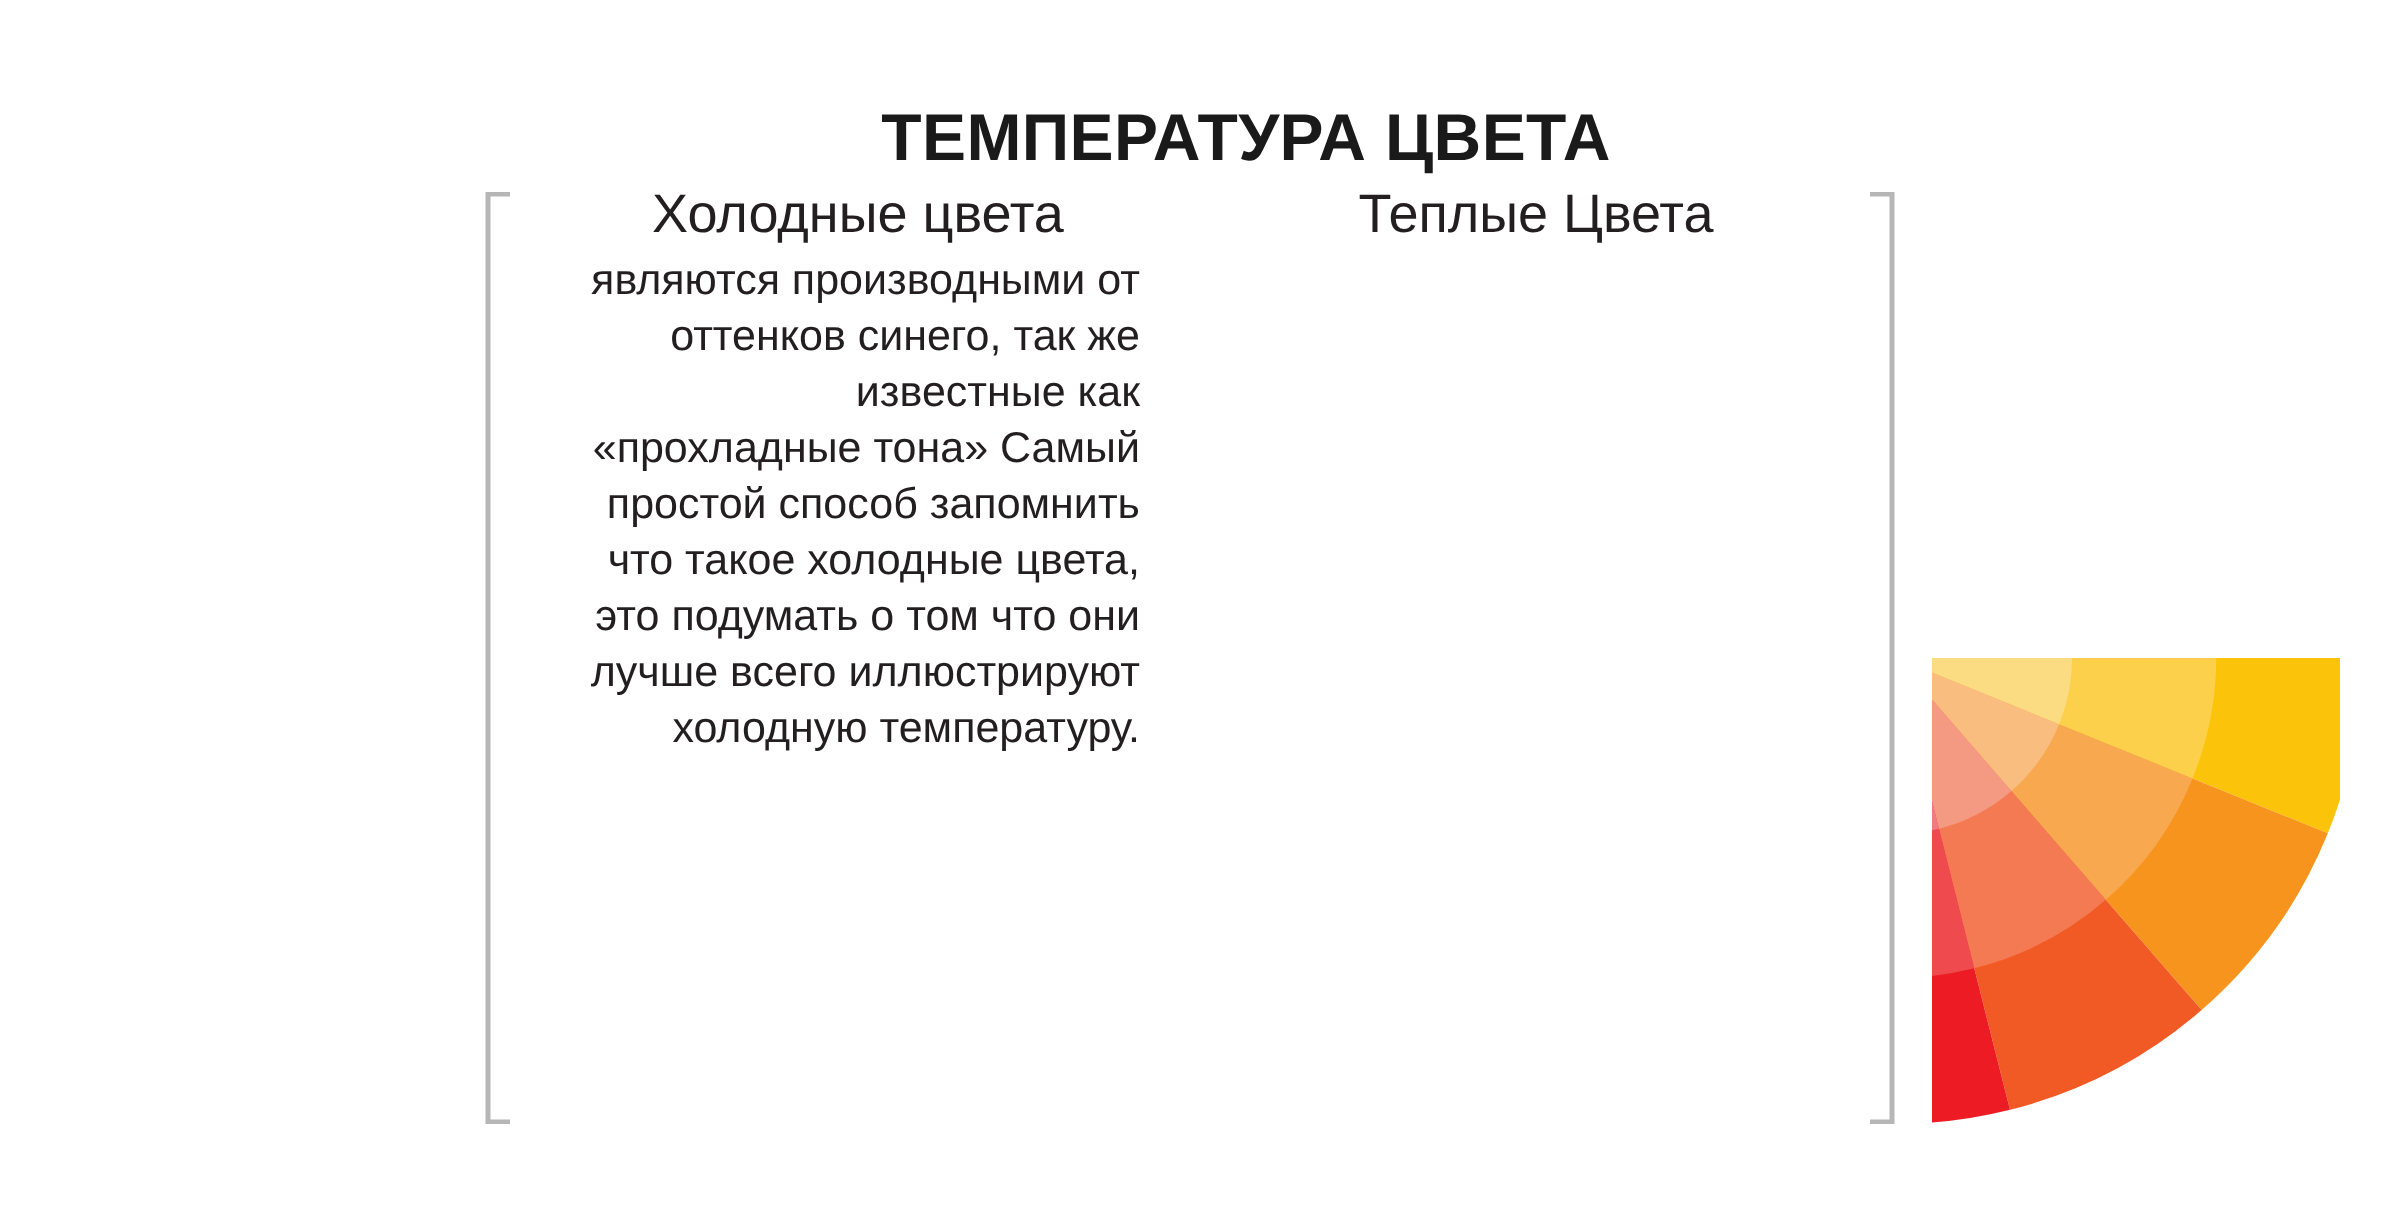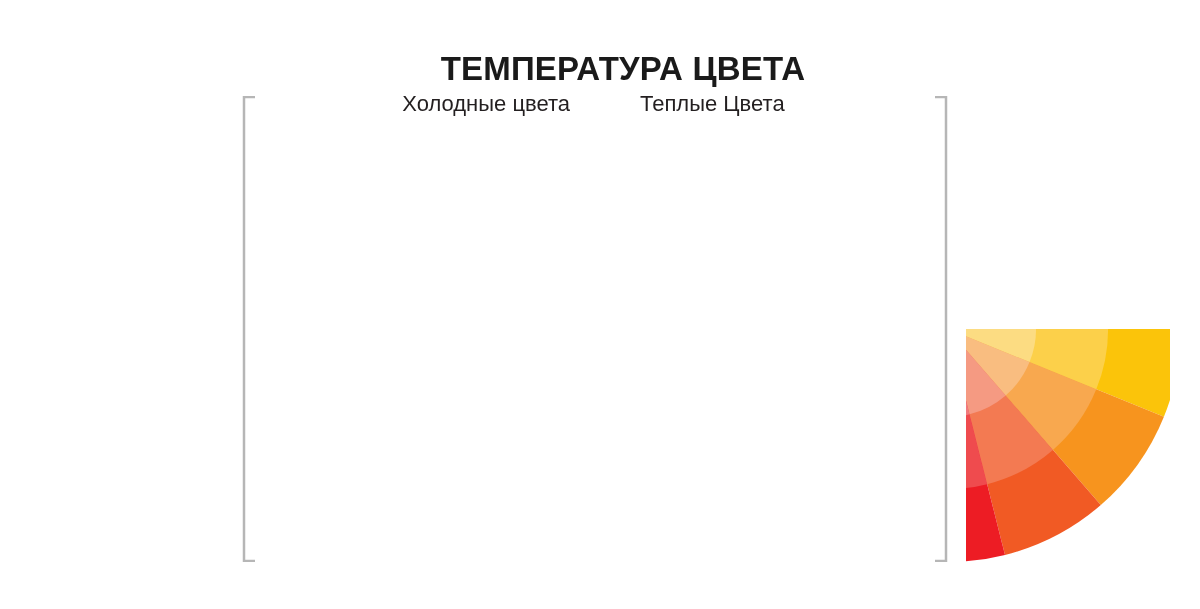--- a/index.html
+++ b/index.html
@@ -60,29 +60,30 @@
     font-size: 21.5px;
     line-height: 1.30;
     color: #231f20;
   }
   .col-cool {
     left: 288px;
     width: 282px;
     text-align: right;
   }
   .col-warm {
-    left: 640px;
+    left: 624px;
     width: 288px;
     text-align: left;
   }
   .col h2 {
     margin: 0 0 2px 0;
-    font-size: 22px;
+    font-size: 27px;
     font-weight: normal;
     line-height: 1.30;
+    text-align: center;
   }
   .col p {
     margin: 0;
     font-size: 21.5px;
     line-height: 1.30;
   }
 </style>
 </head>
 <body>
 
@@ -130,20 +131,21 @@
   </svg>
   <div class="bracket bracket-left">
     <svg width="16" height="466" viewBox="0 0 16 466">
       <path d="M13,1 L2,1 L2,465 L13,465" fill="none" stroke="#b6b6b6" stroke-width="2.5"></path>
     </svg>
   </div>
 </div>
 
 <div class="col col-cool">
   <h2>Холодные цвета</h2>
+  <p>являются производными от оттенков синего, так же известные как «прохладные тона» Самый простой способ запомнить что такое холодные цвета, это подумать о том что они лучше всего иллюстрируют холодную температуру.</p>
 </div>
 
 <div class="col col-warm">
   <h2>Теплые Цвета</h2>
 </div>
 
 <div class="wheel-wrap wheel-right">
   <svg class="wheel-svg" width="240" height="466" viewBox="0 0 240 466">
     <defs>
       <clipPath id="clipRight">

